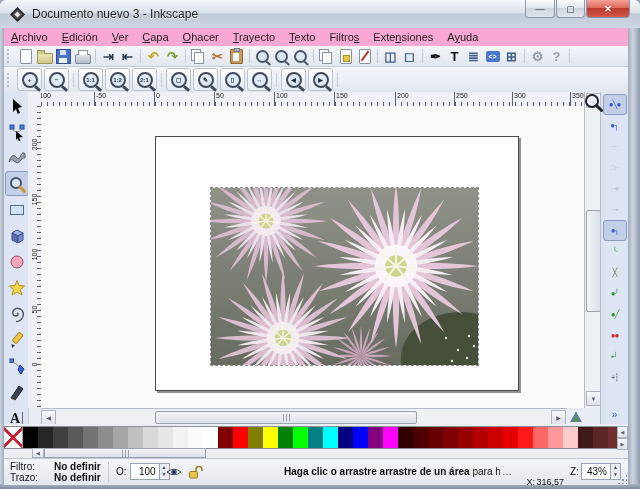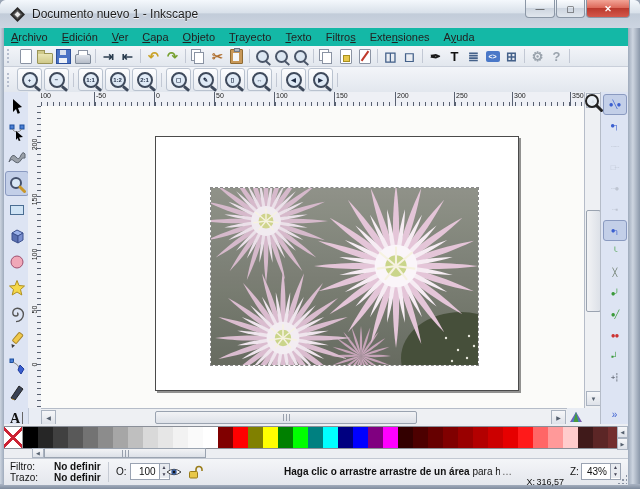--- a/index.html
+++ b/index.html
@@ -15,21 +15,21 @@
   #winbtns{position:absolute;right:10px;top:0;display:flex;}
   .wbtn{height:17px;border:1px solid #8b97a6;border-top:none;border-radius:0 0 4px 4px;
     background:linear-gradient(#fafcfe,#e2e8ef 45%,#cdd5df 50%,#e0e6ed);
     display:flex;align-items:center;justify-content:center;font-size:9px;color:#333;margin-left:1px;}
   .wbtn.min{width:28px}.wbtn.max{width:27px}
   .wbtn.close{width:42px;background:linear-gradient(#f2a396,#dd6a5b 45%,#bb3a2e 50%,#d4574b);color:#fff;font-weight:bold;}
   .edge{position:absolute;top:28px;bottom:5px;width:4px;left:0;background:linear-gradient(90deg,#cdd5e0,#9fabbc);}
   .edge.r{left:auto;right:0;width:12px;background:linear-gradient(90deg,#9fabbc,#cdd5e0 40%,#8b98aa);}
   #frame-bottom{position:absolute;left:0;bottom:0;width:640px;height:5px;background:linear-gradient(#aab4c4,#7e8b9d);}
   
-  #menubar{position:absolute;left:4px;top:28px;width:624px;height:18px;background:#14b8a6;
+  #menubar{position:absolute;left:4px;top:28px;width:624px;height:18px;background:#f9a8d4;
     border-bottom:1px solid #d8dce3;display:flex;align-items:center;font-size:11px;color:#222;}
   .mi{padding:0 7px;line-height:18px;cursor:default;}
   .mi u{text-decoration:underline;}
   
   .tbar{position:absolute;left:4px;width:624px;background:linear-gradient(#f3f5f9,#e2e7ee);
     border-bottom:1px solid #c9cfda;display:flex;align-items:center;}
   #toolbar1{top:46px;height:20px;}
   #toolbar2{top:67px;height:25px;}
   .grip{width:3px;height:14px;border-left:2px dotted #b6bece;margin:0 4px 0 3px;}
   .sep{width:1px;height:14px;background:#c2c8d4;margin:0 3px;}
@@ -140,21 +140,21 @@
 <div id="win">
 
   <div id="titlebar">
     <span id="app-logo">
       <svg width="15" height="15">
           <polygon points="7.5,0 15,7.5 7.5,15 0,7.5" fill="#2a2a2a"></polygon>
           <polygon points="7.5,2.5 12.5,7.5 7.5,12.5 2.5,7.5" fill="#555"></polygon>
           <polygon points="7.5,4.5 10.5,7.5 7.5,10.5 4.5,7.5" fill="#e8e8e8"></polygon>
         </svg>
     </span>
-    <span id="title-text">Documento nuevo 1 - Inkscape</span>
+    <span id="title-text">Documento nuevo 3 - Inkscape</span>
     <div id="winbtns">
       <div class="wbtn min">—</div>
       <div class="wbtn max">▢</div>
       <div class="wbtn close">✕</div>
     </div>
   </div>
 
   <div class="edge"></div>
   <div class="edge r"></div>
   <div id="frame-bottom"></div>
@@ -167,21 +167,21 @@
       <span style="display: contents;">
       <span class="mi"><span></span><u>E</u><span>dición</span></span>
     </span>
       <span style="display: contents;">
       <span class="mi"><span></span><u>V</u><span>er</span></span>
     </span>
       <span style="display: contents;">
       <span class="mi"><span></span><u>C</u><span>apa</span></span>
     </span>
       <span style="display: contents;">
-      <span class="mi"><span></span><u>O</u><span>bjeto</span></span>
+      <span class="mi"><span></span><u>O</u><span>hacer</span></span>
     </span>
       <span style="display: contents;">
       <span class="mi"><span></span><u>T</u><span>rayecto</span></span>
     </span>
       <span style="display: contents;">
       <span class="mi"><span></span><u>T</u><span>exto</span></span>
     </span>
       <span style="display: contents;">
       <span class="mi"><span>Filtro</span><u>s</u><span></span></span>
     </span>

